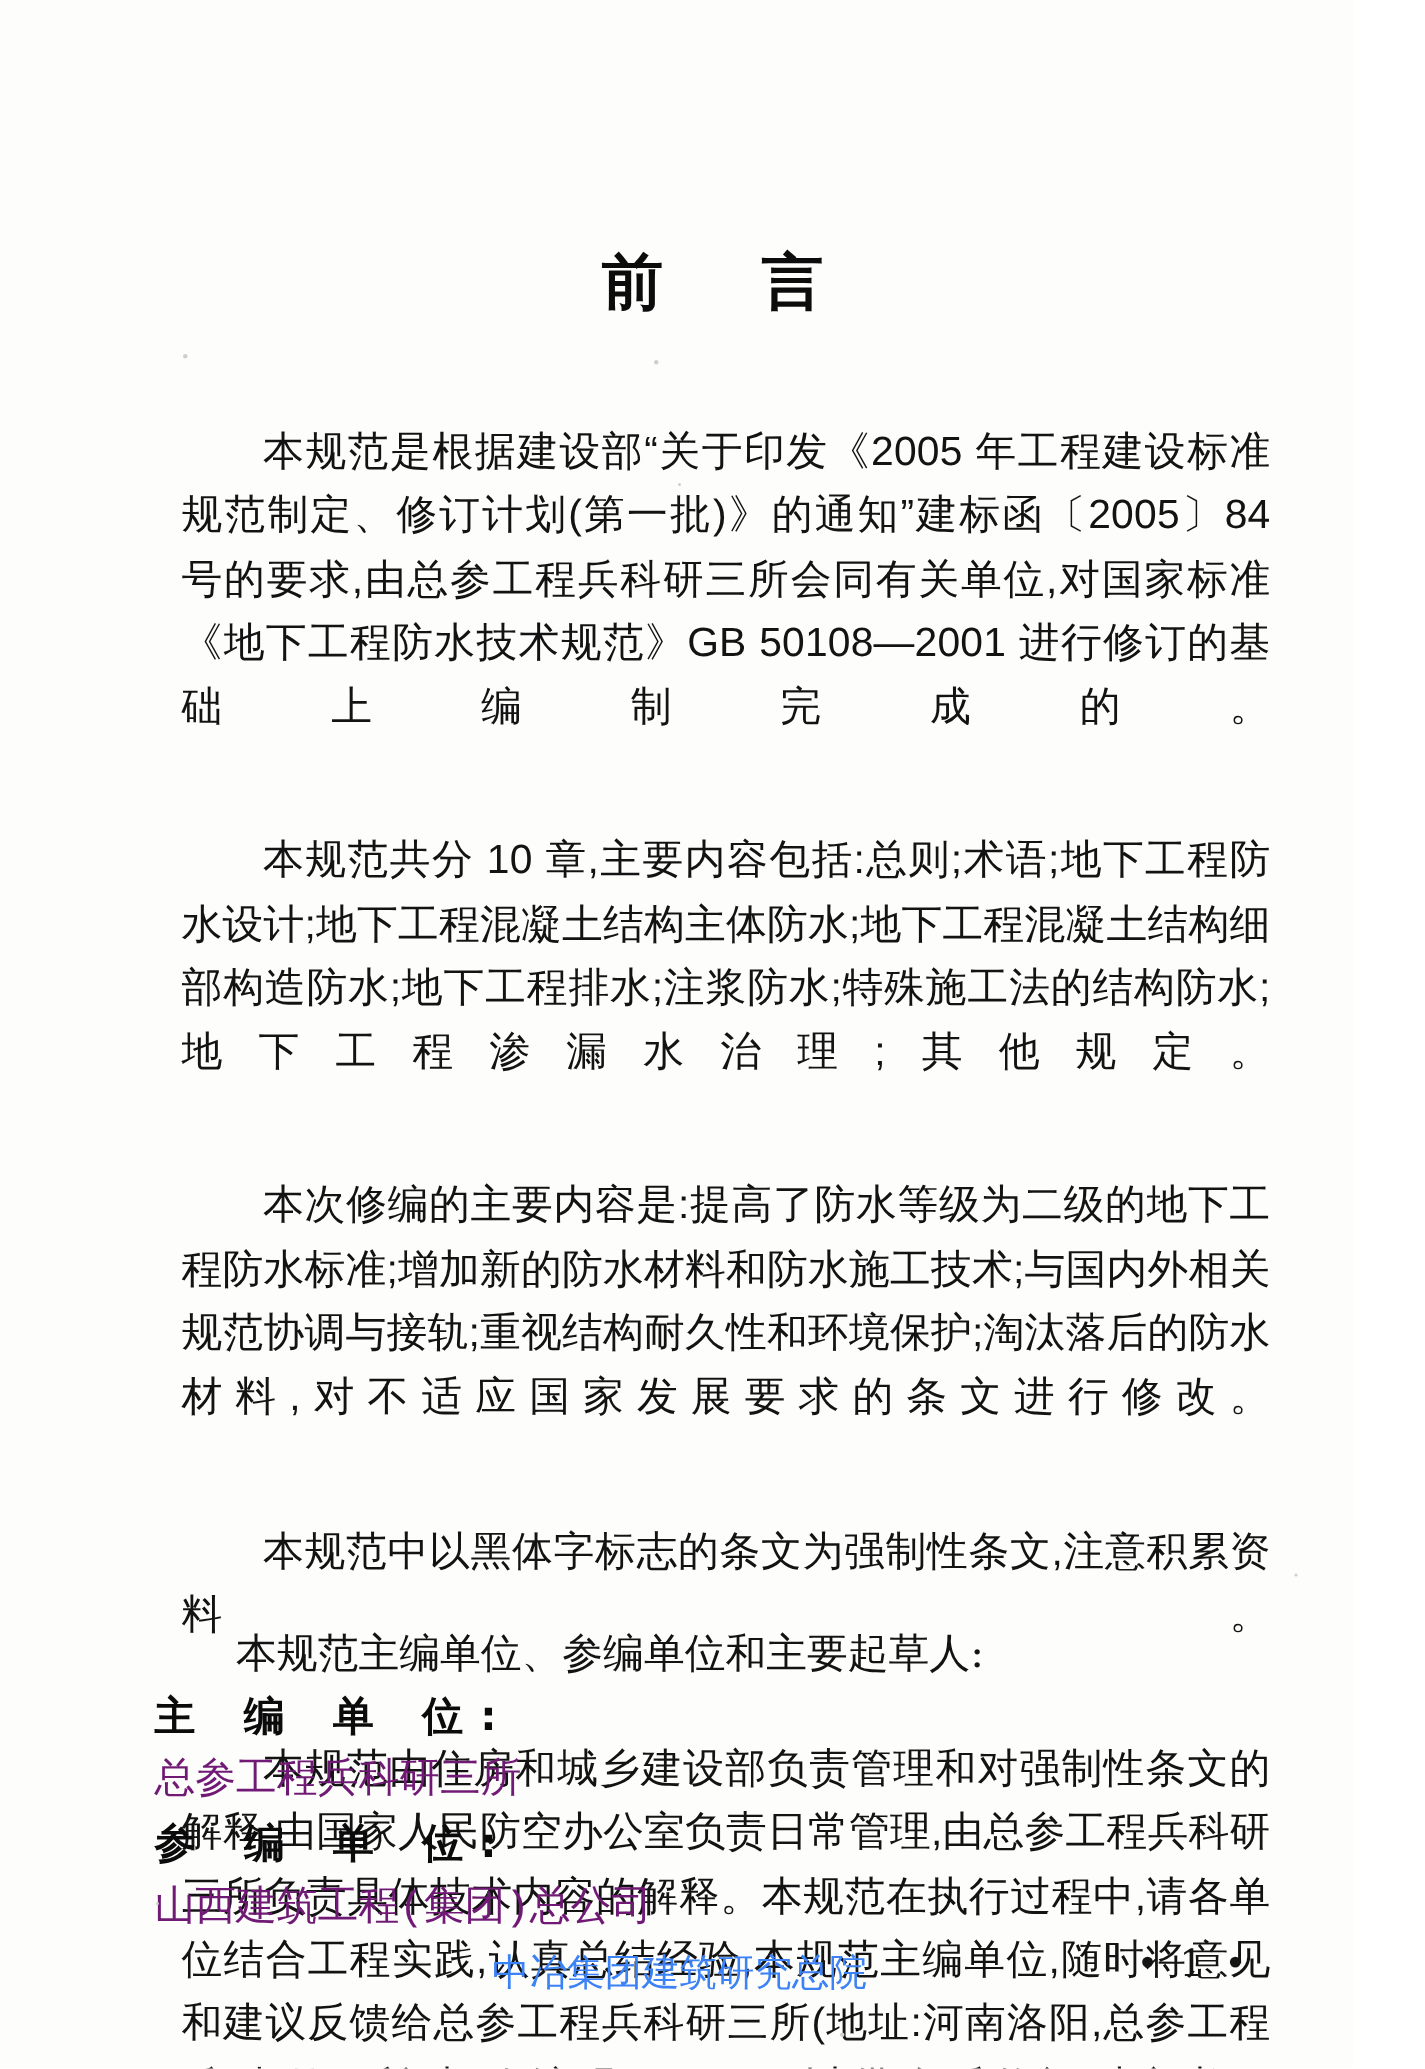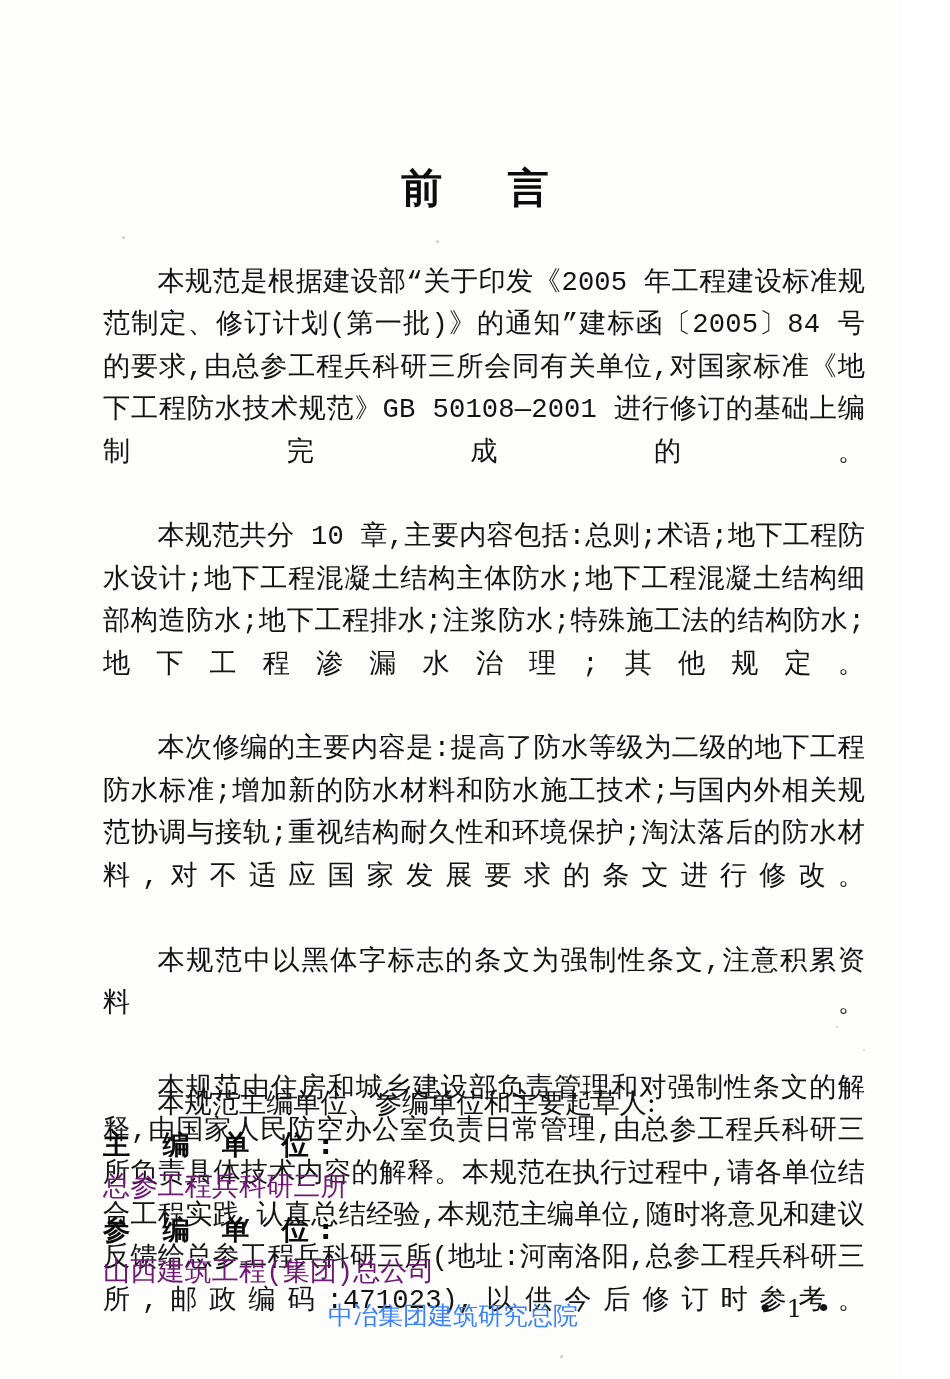--- a/index.html
+++ b/index.html
@@ -46,22 +46,22 @@
     left: 103px;
     width: 762px;
   }
 
   .para {
     font-size: 27.2px;
     line-height: 42.4px;
     text-align: justify;
     text-justify: inter-character;
     color: #131313;
-    margin: 0;
-    font-family: Liberation Mono, monospace;
+    margin: 18px;
+    font-family: Liberation Sans, sans-serif;
     letter-spacing: 0.005em;
   }
 
   .para.indent {
     text-indent: 2em;
   }
 
   
   .para::after {
     content: "";

